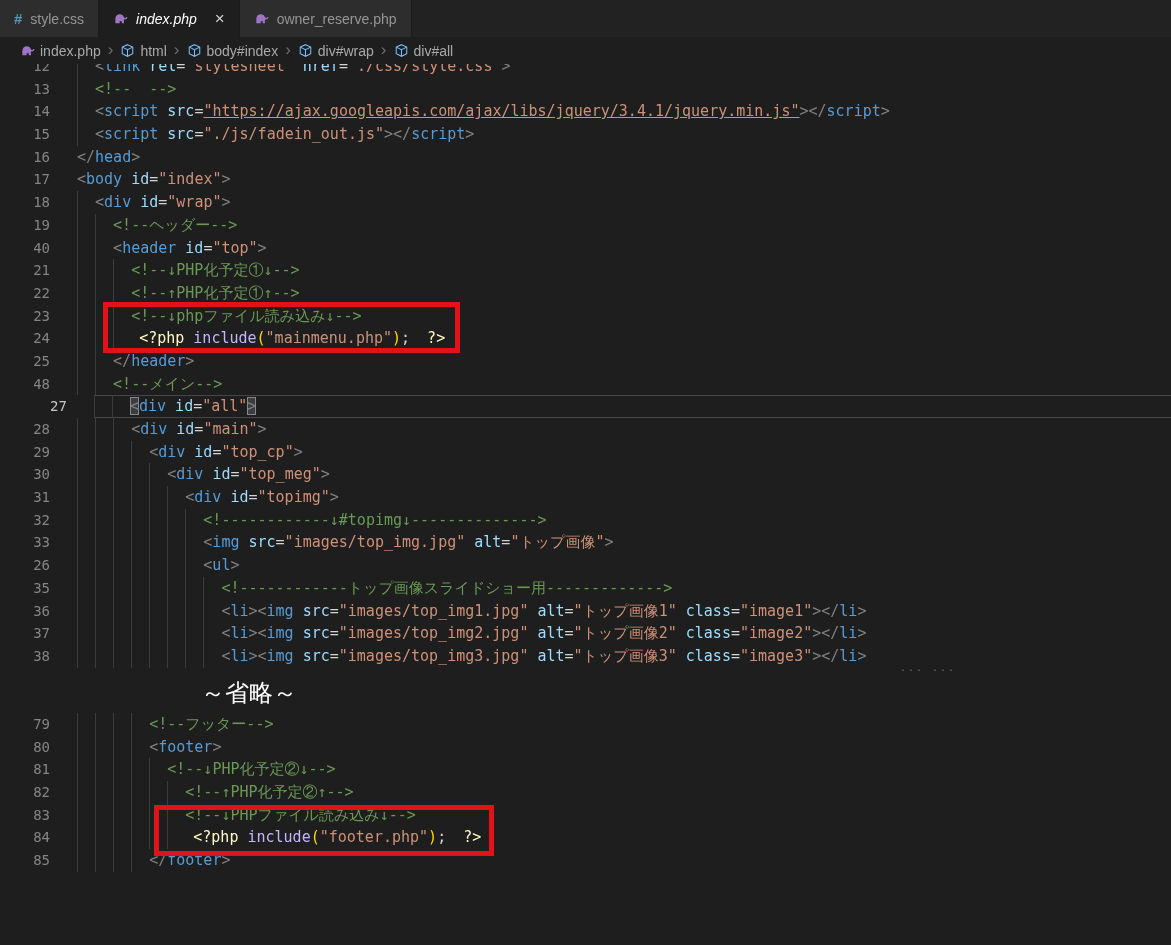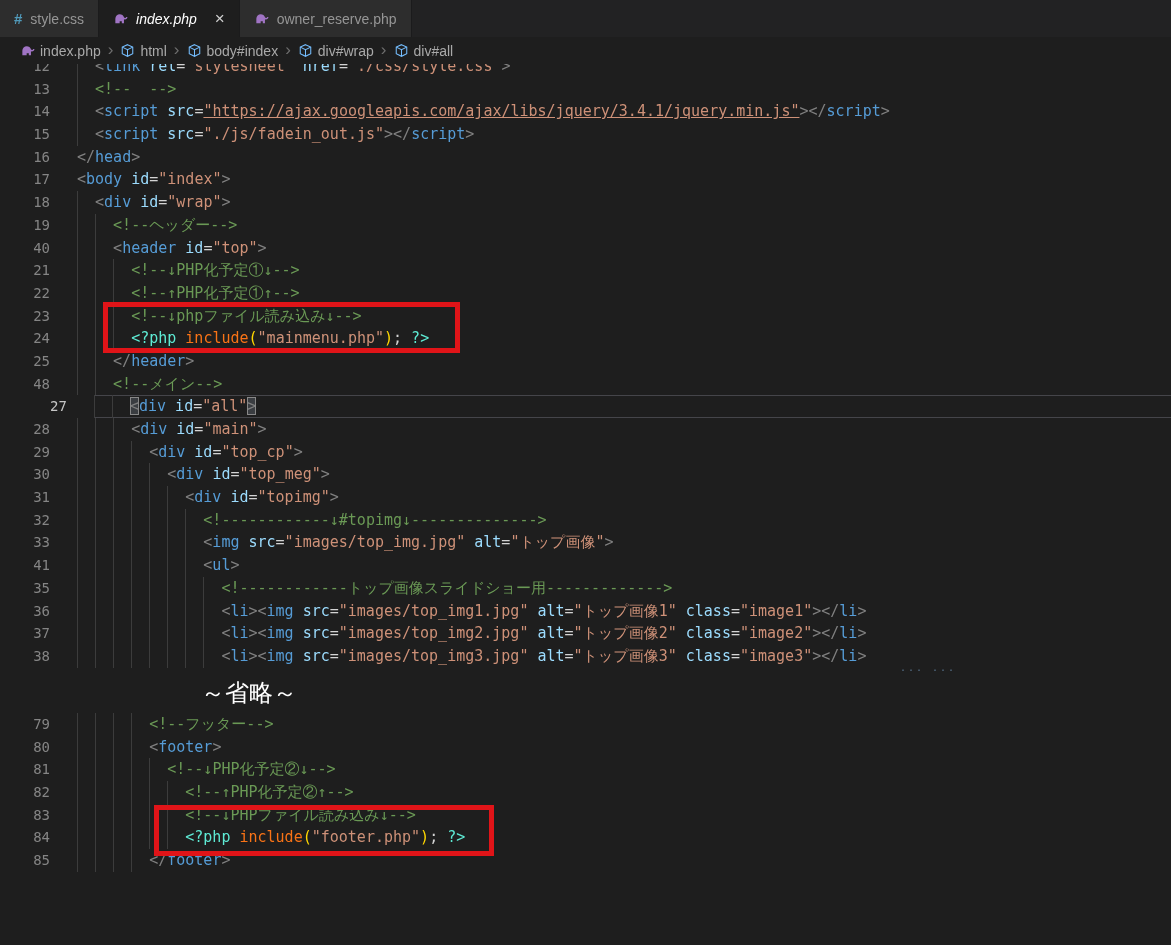--- a/index.html
+++ b/index.html
@@ -54,22 +54,22 @@
     display:inline-block; width:2ch; height:22.7px;
     border-left:1px solid #3c3c3c; vertical-align:top;
   }
   .tk-pun { color:#808080; }
   .tk-tag { color:#569cd6; }
   .tk-attr { color:#9cdcfe; }
   .tk-eq  { color:#d4d4d4; }
   .tk-str { color:#ce9178; }
   .tk-url { color:#ce9178; text-decoration:underline; }
   .tk-com { color:#6a9955; }
-  .tk-php { color:#5eead4; }
-  .tk-kw  { color:#f97316; }
+  .tk-php { color:#fef9c3;margin-left:8px; }
+  .tk-kw  { color:#c4b5fd; }
   .tk-par { color:#ffd700; }
   .tk-pln { color:#d4d4d4; }
   .tk-mch { color:#808080; outline:1px solid #888888; outline-offset:-1px; background:#3a3d41; }
   
   #gap-block { position:relative; height:45.4px; }
   #omitted-label {
     position:absolute; left:197px; top:9px;
     color:#ffffff; font-size:24px;
     font-family:Liberation Sans, sans-serif;
   }
@@ -180,21 +180,21 @@
           <div class="row"><span class="ln">24</span><span class="code"><span class="guide"></span><span class="guide"></span><span class="guide"></span><span class="tk-php">&lt;?php</span><span class="tk-pln"> </span><span class="tk-kw">include</span><span class="tk-par">(</span><span class="tk-str">"mainmenu.php"</span><span class="tk-par">)</span><span class="tk-pln">; </span><span class="tk-php">?&gt;</span></span></div>
           <div class="row"><span class="ln">25</span><span class="code"><span class="guide"></span><span class="guide"></span><span class="tk-pun">&lt;/</span><span class="tk-tag">header</span><span class="tk-pun">&gt;</span></span></div>
           <div class="row"><span class="ln">48</span><span class="code"><span class="guide"></span><span class="guide"></span><span class="tk-com">&lt;!--メイン--&gt;</span></span></div>
           <div class="row current"><span class="ln">27</span><span class="code"><span class="guide"></span><span class="guide"></span><span class="tk-mch">&lt;</span><span class="tk-tag">div</span><span class="tk-pln"> </span><span class="tk-attr">id</span><span class="tk-eq">=</span><span class="tk-str">"all"</span><span class="tk-mch">&gt;</span></span></div>
           <div class="row"><span class="ln">28</span><span class="code"><span class="guide"></span><span class="guide"></span><span class="guide"></span><span class="tk-pun">&lt;</span><span class="tk-tag">div</span><span class="tk-pln"> </span><span class="tk-attr">id</span><span class="tk-eq">=</span><span class="tk-str">"main"</span><span class="tk-pun">&gt;</span></span></div>
           <div class="row"><span class="ln">29</span><span class="code"><span class="guide"></span><span class="guide"></span><span class="guide"></span><span class="guide"></span><span class="tk-pun">&lt;</span><span class="tk-tag">div</span><span class="tk-pln"> </span><span class="tk-attr">id</span><span class="tk-eq">=</span><span class="tk-str">"top_cp"</span><span class="tk-pun">&gt;</span></span></div>
           <div class="row"><span class="ln">30</span><span class="code"><span class="guide"></span><span class="guide"></span><span class="guide"></span><span class="guide"></span><span class="guide"></span><span class="tk-pun">&lt;</span><span class="tk-tag">div</span><span class="tk-pln"> </span><span class="tk-attr">id</span><span class="tk-eq">=</span><span class="tk-str">"top_meg"</span><span class="tk-pun">&gt;</span></span></div>
           <div class="row"><span class="ln">31</span><span class="code"><span class="guide"></span><span class="guide"></span><span class="guide"></span><span class="guide"></span><span class="guide"></span><span class="guide"></span><span class="tk-pun">&lt;</span><span class="tk-tag">div</span><span class="tk-pln"> </span><span class="tk-attr">id</span><span class="tk-eq">=</span><span class="tk-str">"topimg"</span><span class="tk-pun">&gt;</span></span></div>
           <div class="row"><span class="ln">32</span><span class="code"><span class="guide"></span><span class="guide"></span><span class="guide"></span><span class="guide"></span><span class="guide"></span><span class="guide"></span><span class="guide"></span><span class="tk-com">&lt;!------------↓#topimg↓--------------&gt;</span></span></div>
           <div class="row"><span class="ln">33</span><span class="code"><span class="guide"></span><span class="guide"></span><span class="guide"></span><span class="guide"></span><span class="guide"></span><span class="guide"></span><span class="guide"></span><span class="tk-pun">&lt;</span><span class="tk-tag">img</span><span class="tk-pln"> </span><span class="tk-attr">src</span><span class="tk-eq">=</span><span class="tk-str">"images/top_img.jpg"</span><span class="tk-pln"> </span><span class="tk-attr">alt</span><span class="tk-eq">=</span><span class="tk-str">"トップ画像"</span><span class="tk-pun">&gt;</span></span></div>
-          <div class="row"><span class="ln">41</span><span class="code"><span class="guide"></span><span class="guide"></span><span class="guide"></span><span class="guide"></span><span class="guide"></span><span class="guide"></span><span class="guide"></span><span class="tk-pun">&lt;</span><span class="tk-tag">ul</span><span class="tk-pun">&gt;</span></span></div>
+          <div class="row"><span class="ln">26</span><span class="code"><span class="guide"></span><span class="guide"></span><span class="guide"></span><span class="guide"></span><span class="guide"></span><span class="guide"></span><span class="guide"></span><span class="tk-pun">&lt;</span><span class="tk-tag">ul</span><span class="tk-pun">&gt;</span></span></div>
           <div class="row"><span class="ln">35</span><span class="code"><span class="guide"></span><span class="guide"></span><span class="guide"></span><span class="guide"></span><span class="guide"></span><span class="guide"></span><span class="guide"></span><span class="guide"></span><span class="tk-com">&lt;!------------トップ画像スライドショー用-------------&gt;</span></span></div>
           <div class="row"><span class="ln">36</span><span class="code"><span class="guide"></span><span class="guide"></span><span class="guide"></span><span class="guide"></span><span class="guide"></span><span class="guide"></span><span class="guide"></span><span class="guide"></span><span class="tk-pun">&lt;</span><span class="tk-tag">li</span><span class="tk-pun">&gt;&lt;</span><span class="tk-tag">img</span><span class="tk-pln"> </span><span class="tk-attr">src</span><span class="tk-eq">=</span><span class="tk-str">"images/top_img1.jpg"</span><span class="tk-pln"> </span><span class="tk-attr">alt</span><span class="tk-eq">=</span><span class="tk-str">"トップ画像1"</span><span class="tk-pln"> </span><span class="tk-attr">class</span><span class="tk-eq">=</span><span class="tk-str">"image1"</span><span class="tk-pun">&gt;&lt;/</span><span class="tk-tag">li</span><span class="tk-pun">&gt;</span></span></div>
           <div class="row"><span class="ln">37</span><span class="code"><span class="guide"></span><span class="guide"></span><span class="guide"></span><span class="guide"></span><span class="guide"></span><span class="guide"></span><span class="guide"></span><span class="guide"></span><span class="tk-pun">&lt;</span><span class="tk-tag">li</span><span class="tk-pun">&gt;&lt;</span><span class="tk-tag">img</span><span class="tk-pln"> </span><span class="tk-attr">src</span><span class="tk-eq">=</span><span class="tk-str">"images/top_img2.jpg"</span><span class="tk-pln"> </span><span class="tk-attr">alt</span><span class="tk-eq">=</span><span class="tk-str">"トップ画像2"</span><span class="tk-pln"> </span><span class="tk-attr">class</span><span class="tk-eq">=</span><span class="tk-str">"image2"</span><span class="tk-pun">&gt;&lt;/</span><span class="tk-tag">li</span><span class="tk-pun">&gt;</span></span></div>
           <div class="row"><span class="ln">38</span><span class="code"><span class="guide"></span><span class="guide"></span><span class="guide"></span><span class="guide"></span><span class="guide"></span><span class="guide"></span><span class="guide"></span><span class="guide"></span><span class="tk-pun">&lt;</span><span class="tk-tag">li</span><span class="tk-pun">&gt;&lt;</span><span class="tk-tag">img</span><span class="tk-pln"> </span><span class="tk-attr">src</span><span class="tk-eq">=</span><span class="tk-str">"images/top_img3.jpg"</span><span class="tk-pln"> </span><span class="tk-attr">alt</span><span class="tk-eq">=</span><span class="tk-str">"トップ画像3"</span><span class="tk-pln"> </span><span class="tk-attr">class</span><span class="tk-eq">=</span><span class="tk-str">"image3"</span><span class="tk-pun">&gt;&lt;/</span><span class="tk-tag">li</span><span class="tk-pun">&gt;</span></span></div>
         </div>
       <div id="gap-block">
         <span id="cut-artifact">··· ···</span>
         <span id="omitted-label">～省略～</span>
       </div>
       <div id="section-bottom">

